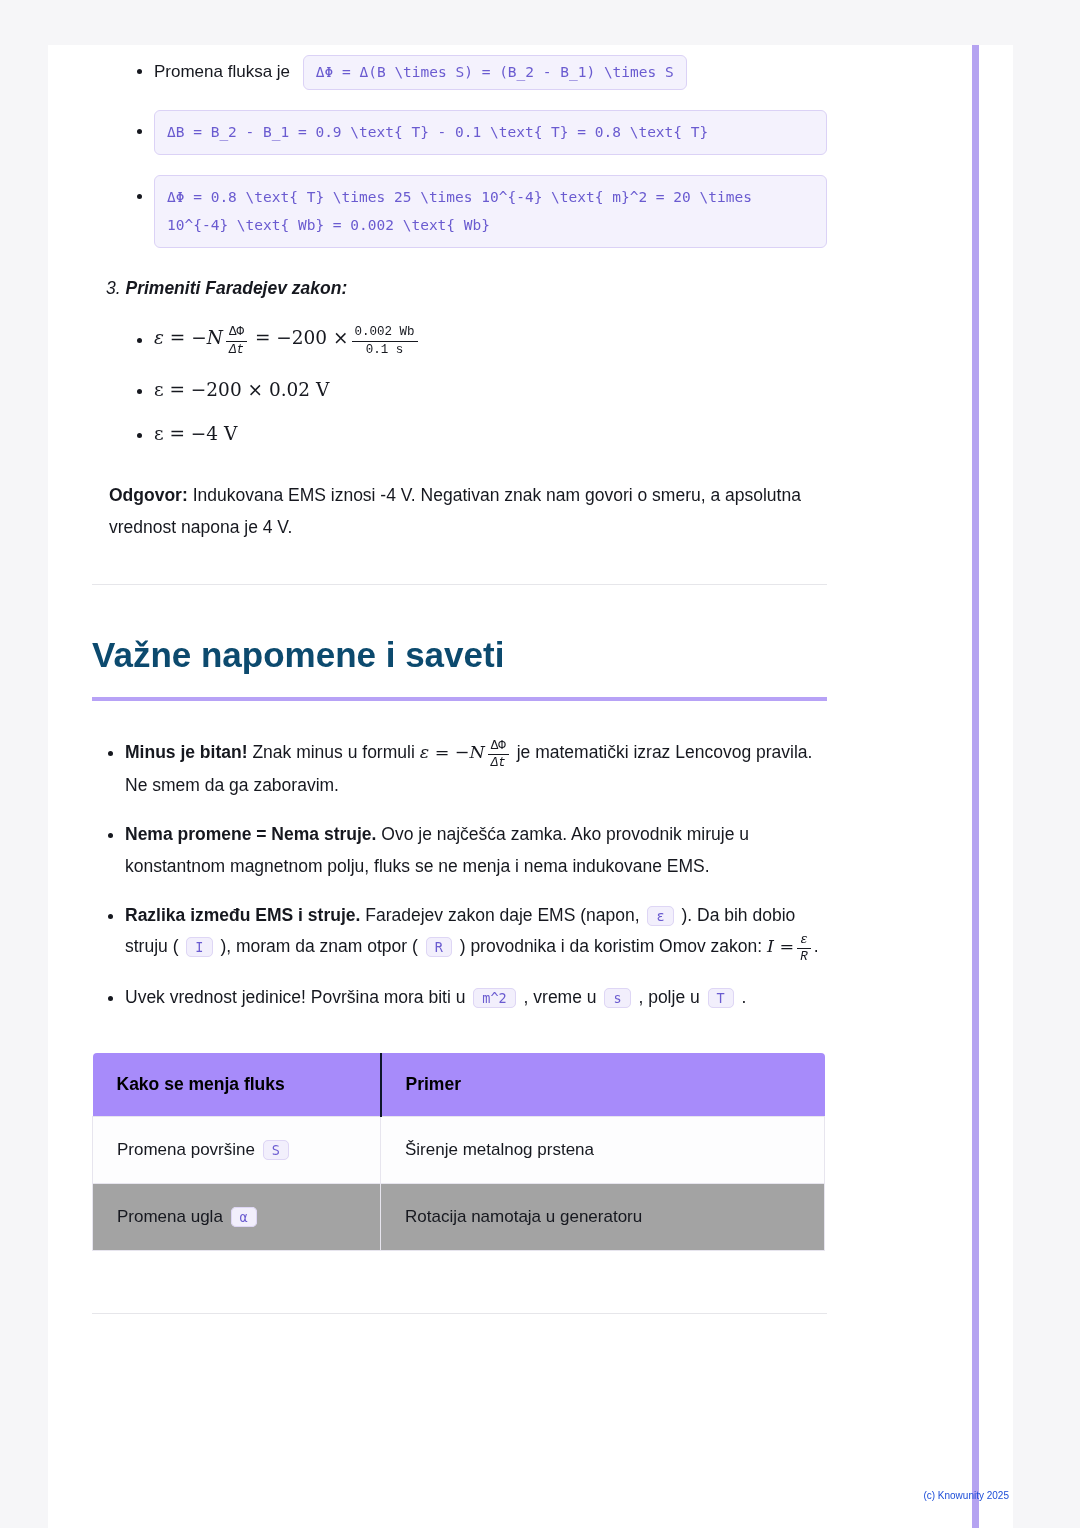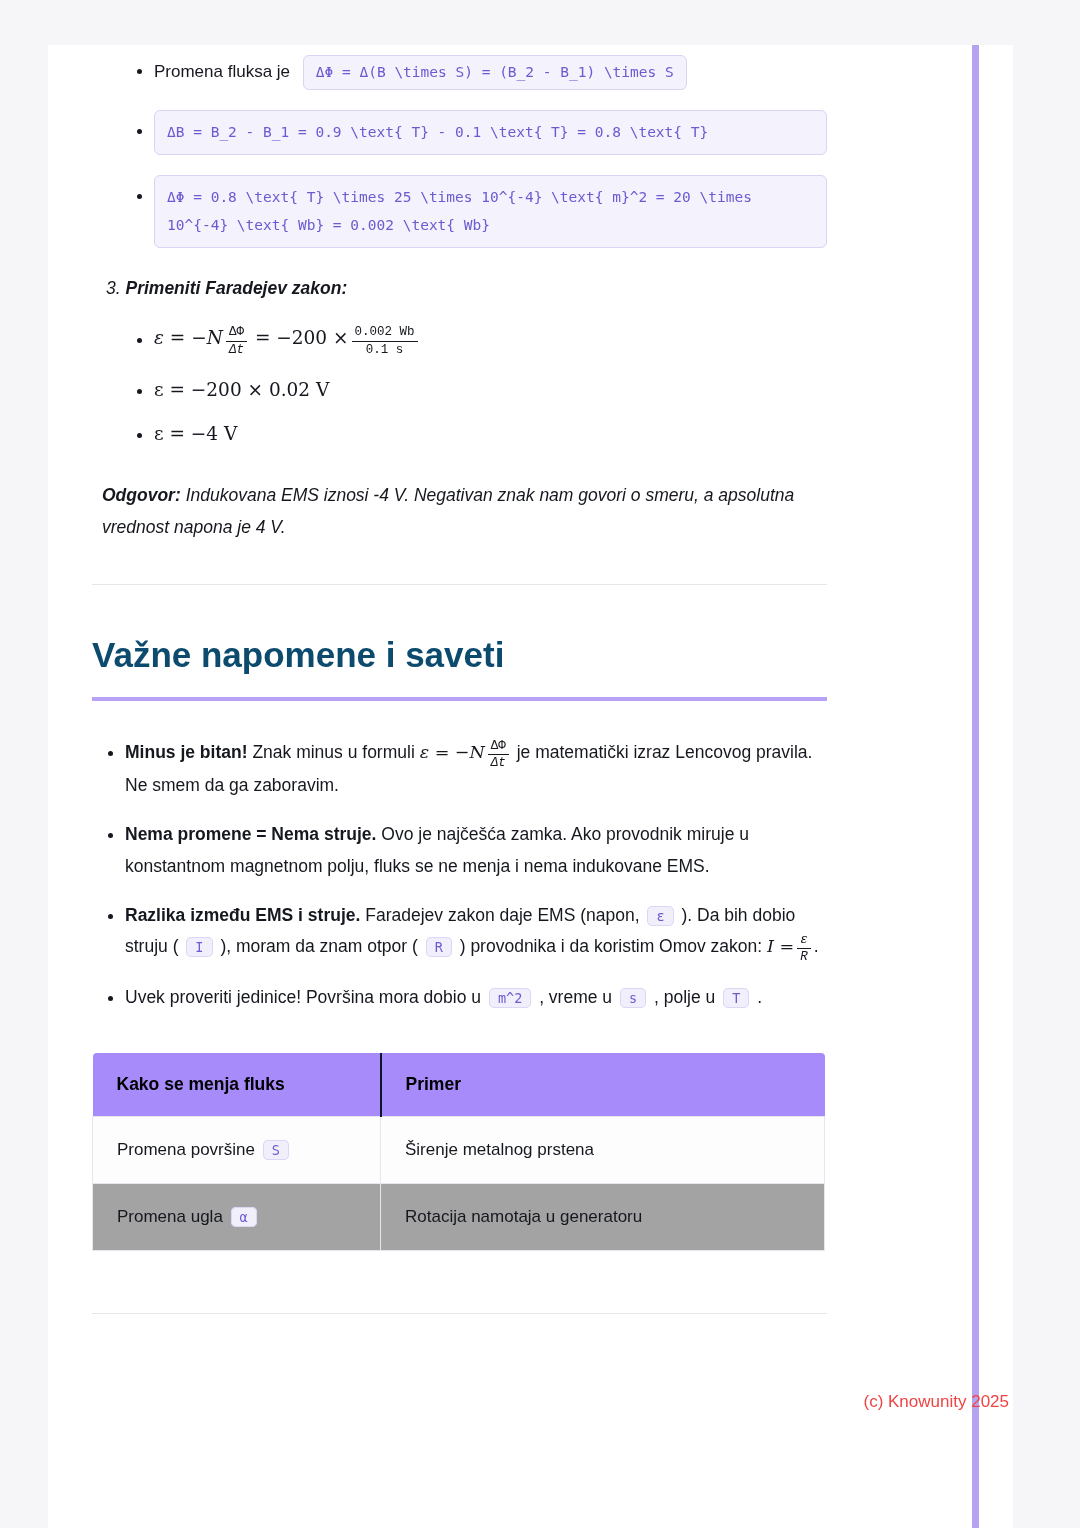--- a/index.html
+++ b/index.html
@@ -61,21 +61,21 @@
     vertical-align: -0.65em;
     text-align: center;
     font-family: Liberation Mono, monospace;
     font-size: 12.5px;
     line-height: 1.15;
     margin: 0 3px;
   }
   .frac .num { display: block; border-bottom: 1px solid #16181f; padding: 0 3px 1px; }
   .frac .den { display: block; padding-top: 1px; }
 
-  .answer { margin: 34px 10px 0; font-size: 17.5px; line-height: 1.85; width: 735px; font-style: italic; }
+  .answer { margin: 34px 17px 0; font-size: 17.5px; line-height: 1.85; width: 735px; }
 
   .divider { border: none; border-top: 1px solid #e6e6ea; margin: 40px 0 0; width: 735px; }
 
   .section-heading {
     margin: 50px 0 0;
     width: 735px;
     font-size: 35px;
     font-weight: 700;
     color: #0c4a6e;
     padding-bottom: 22px;
@@ -113,23 +113,23 @@
     font-size: 17px;
     padding: 23px 24px;
     background: #fdfdfe;
   }
   .notes-table tbody tr:nth-child(2) td { background: #a3a3a3; }
 
   .bottom-divider { margin-top: 62px; }
 
   .footer {
     position: absolute;
-    right: 4px; top: 1347px;
-    font-size: 17px;
-    color: #ef4444;
+    right: 4px; top: 1445px;
+    font-size: 10px;
+    color: #1d4ed8;
     z-index: 3;
   }
 </style>
 </head>
 <body>
 
 <div class="card">
   <div class="purple-rule"></div>
 
   <div class="content">
@@ -190,21 +190,21 @@
         <span>Faradejev zakon daje EMS (napon,</span>
         <code class="chip">ε</code>
         <span>). Da bih dobio struju (</span>
         <code class="chip">I</code>
         <span>), moram da znam otpor (</span>
         <code class="chip">R</code>
         <span>) provodnika i da koristim Omov zakon:</span>
         <span class="math sm it">I =</span><span class="frac"><span class="num it">ε</span><span class="den it">R</span></span><span>.</span>
       </li>
       <li>
-        <span>Uvek proveriti jedinice! Površina mora dobio u</span>
+        <span>Uvek vrednost jedinice! Površina mora biti u</span>
         <code class="chip">m^2</code>
         <span>, vreme u</span>
         <code class="chip">s</code>
         <span>, polje u</span>
         <code class="chip">T</code>
         <span>.</span>
       </li>
     </ul>
 
     <table class="notes-table">

